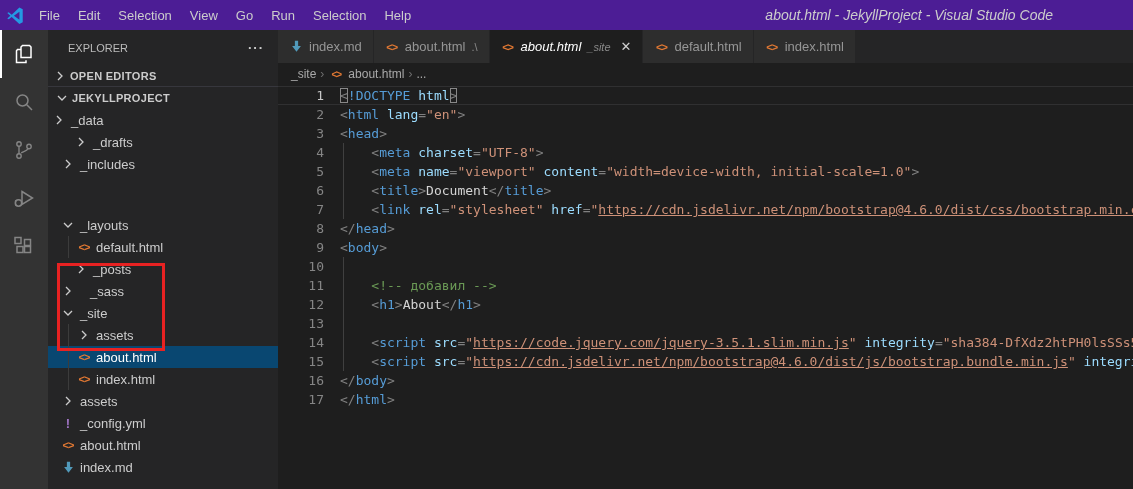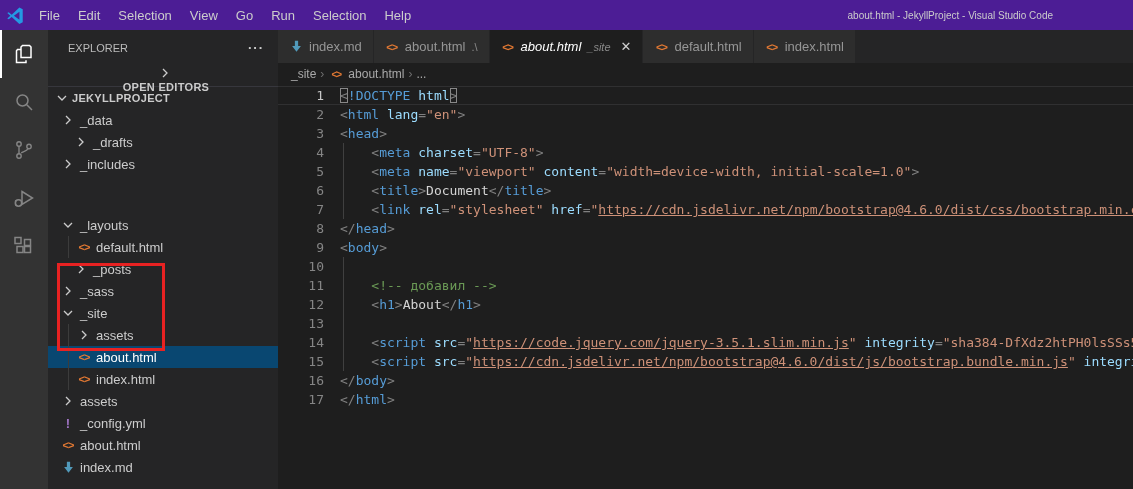--- a/index.html
+++ b/index.html
@@ -7,37 +7,37 @@
   body {
     width:1133px; height:489px; background:#1e1e1e;
     font-family:"Liberation Sans", sans-serif; -webkit-font-smoothing:antialiased;
   }
 
   
   .titlebar { height:30px; background:#4c1d95; display:flex; align-items:center; position:relative; }
   .vs-logo { width:30px; display:flex; justify-content:center; align-items:center; flex:none; }
   .menubar { display:flex; height:100%; align-items:center; }
   .menu-item { padding:0 9px; font-size:13px; color:#cccccc; height:100%; display:flex; align-items:center; cursor:default; }
-  .win-title { position:absolute; right:80px; top:0; height:30px; display:flex; align-items:center; color:#cccccc; font-size:10px; }
+  .win-title { position:absolute; right:80px; top:0; height:30px; display:flex; align-items:center; color:#cccccc; font-size:14px;font-style:italic; }
 
   
   .main { display:flex; height:459px; }
 
   
   .activitybar { width:48px; background:#333333; flex:none; display:flex; flex-direction:column; }
   .ab-item { width:48px; height:48px; display:flex; align-items:center; justify-content:center; color:#858585; position:relative; }
   .ab-item.active { color:#ffffff; }
   .ab-item.active::before { content:""; position:absolute; left:0; top:0; bottom:0; width:2px; background:#ffffff; }
 
   
   .sidebar { width:230px; background:#252526; flex:none; position:relative; color:#cccccc; }
   .sb-header { height:35px; display:flex; align-items:center; padding:0 14px 0 20px; font-size:11px; color:#bbbbbb;gap:16px; }
   .sb-more { margin-left:auto; color:#cccccc; font-weight:bold; font-size:13px; letter-spacing:1px; cursor:pointer; }
   .section-row { height:22px; display:flex; align-items:center; font-size:11px; font-weight:bold; color:#cccccc; padding-left:4px; }
-  .section-row.oe { border-bottom:1px solid #37373d;flex-direction:column; }
+  .section-row.oe { border-bottom:1px solid #37373d; }
   .sec-label { margin-left:2px; letter-spacing:0.3px; }
   .tree { position:relative; }
   .tree-row { height:22px; display:flex; align-items:center; font-size:13px; position:relative; cursor:pointer; white-space:nowrap; }
   .tree-row.sel { background:#094771; color:#ffffff; }
   .tree-row .lbl { margin-left:4px; }
   .tguide { position:absolute; left:20px; top:0; bottom:0; width:1px; background:#3c3c3c; }
   .chev { width:16px; height:16px; flex:none; color:#cccccc; }
   .chev svg { width:16px; height:16px; display:block; }
   .chev.expanded svg { transform:rotate(90deg); }
   .fi { width:16px; flex:none; display:inline-flex; justify-content:center; align-items:center; }
@@ -154,21 +154,21 @@
     </div>
     <div class="section-row" style="padding-left:6px;">
       <span class="chev expanded">
           <svg viewBox="0 0 16 16">
             <path d="M6 4l4 4-4 4" fill="none" stroke="currentColor" stroke-width="1.3"></path>
           </svg>
         </span>
       <span class="sec-label">JEKYLLPROJECT</span>
     </div>
     <div class="tree" id="tree">
-        <div class="tree-row" style="padding-left: 12px;">
+        <div class="tree-row" style="padding-left: 3px;">
           <span class="chev">
             <svg viewBox="0 0 16 16">
               <path d="M6 4l4 4-4 4" fill="none" stroke="currentColor" stroke-width="1.3"></path>
             </svg>
           </span>
           <span class="lbl">_data</span>
         </div>
         <div class="tree-row" style="padding-left: 12px; margin-left: 13px;">
           <span class="chev">
             <svg viewBox="0 0 16 16">
@@ -199,21 +199,21 @@
           <span class="lbl">default.html</span>
         </div>
         <div class="tree-row" style="padding-left: 25px;">
           <span class="chev">
             <svg viewBox="0 0 16 16">
               <path d="M6 4l4 4-4 4" fill="none" stroke="currentColor" stroke-width="1.3"></path>
             </svg>
           </span>
           <span class="lbl">_posts</span>
         </div>
-        <div class="tree-row" style="padding-left: 12px;">
+        <div class="tree-row" style="padding-left: 12px; gap: 10px;">
           <span class="chev">
             <svg viewBox="0 0 16 16">
               <path d="M6 4l4 4-4 4" fill="none" stroke="currentColor" stroke-width="1.3"></path>
             </svg>
           </span>
           <span class="lbl">_sass</span>
         </div>
         <div class="tree-row" style="padding-left: 12px;">
           <span class="chev expanded">
             <svg viewBox="0 0 16 16">

